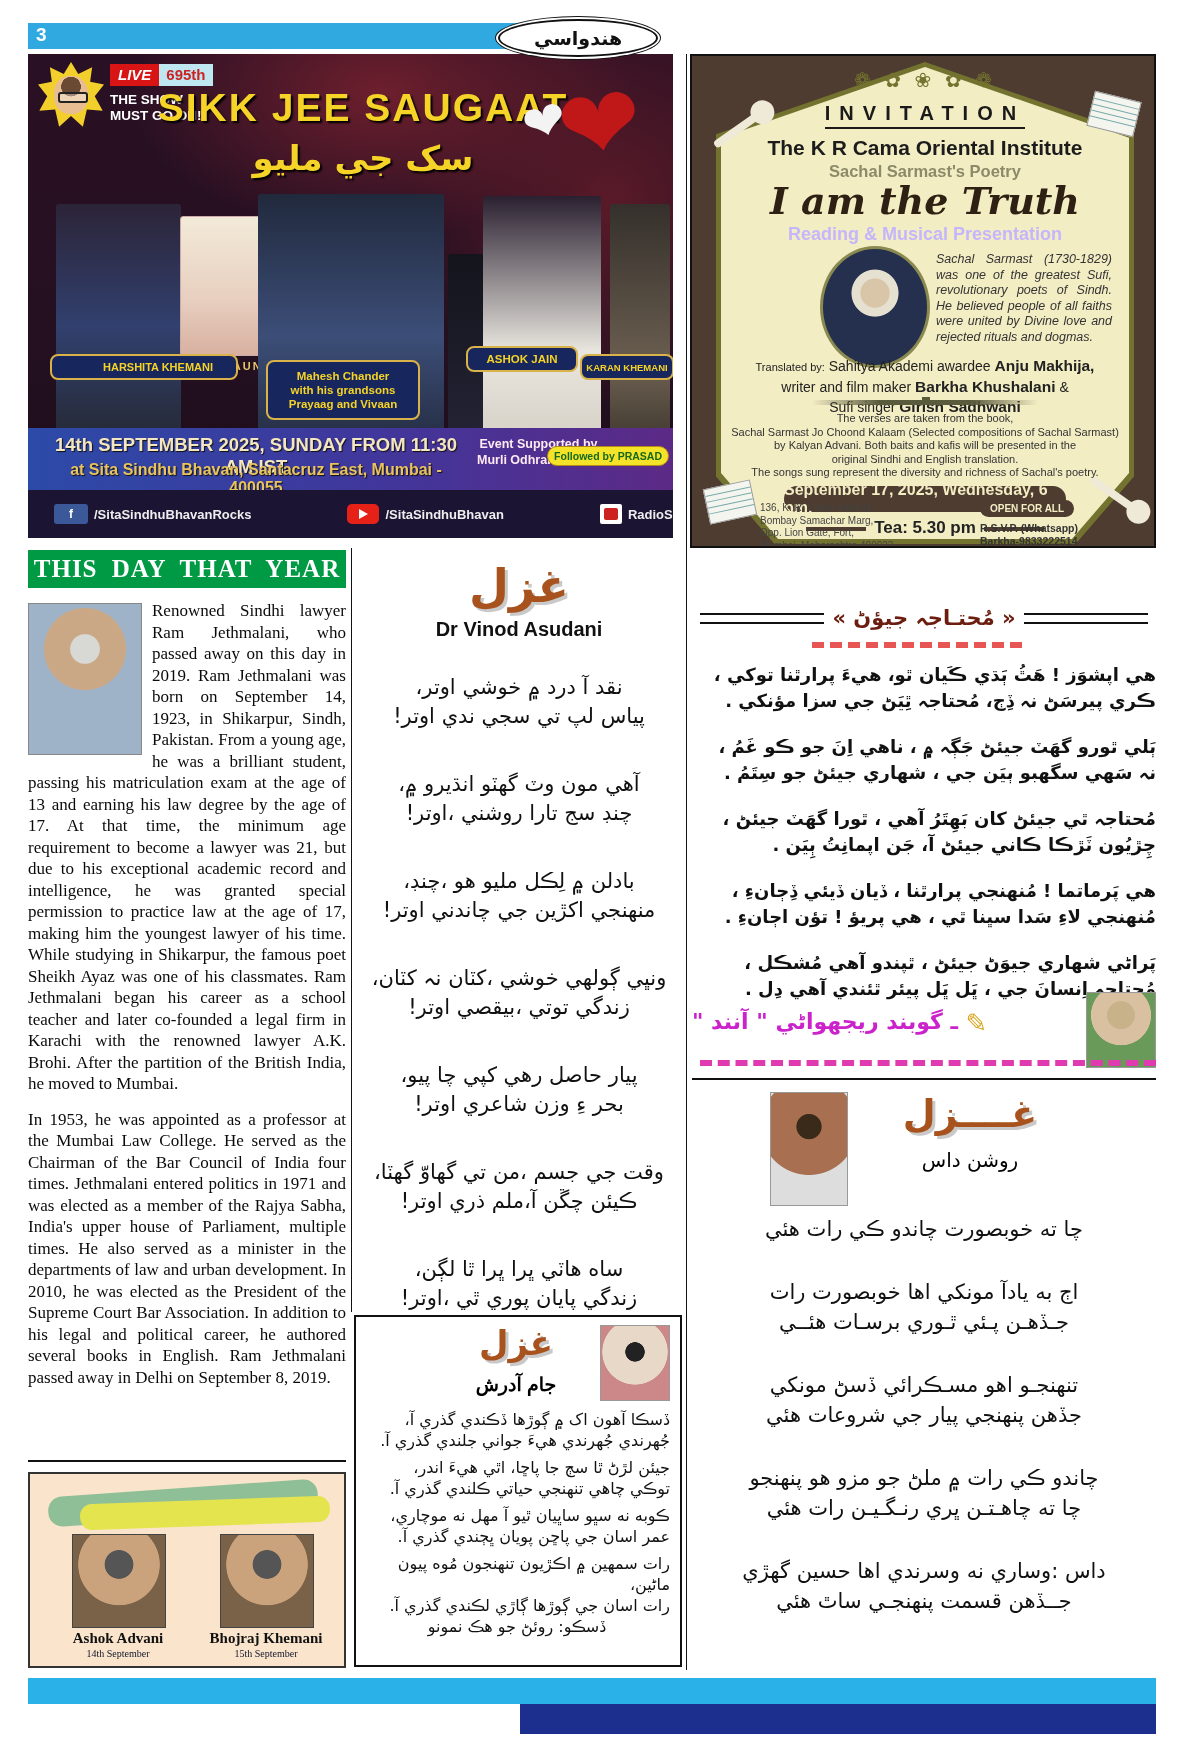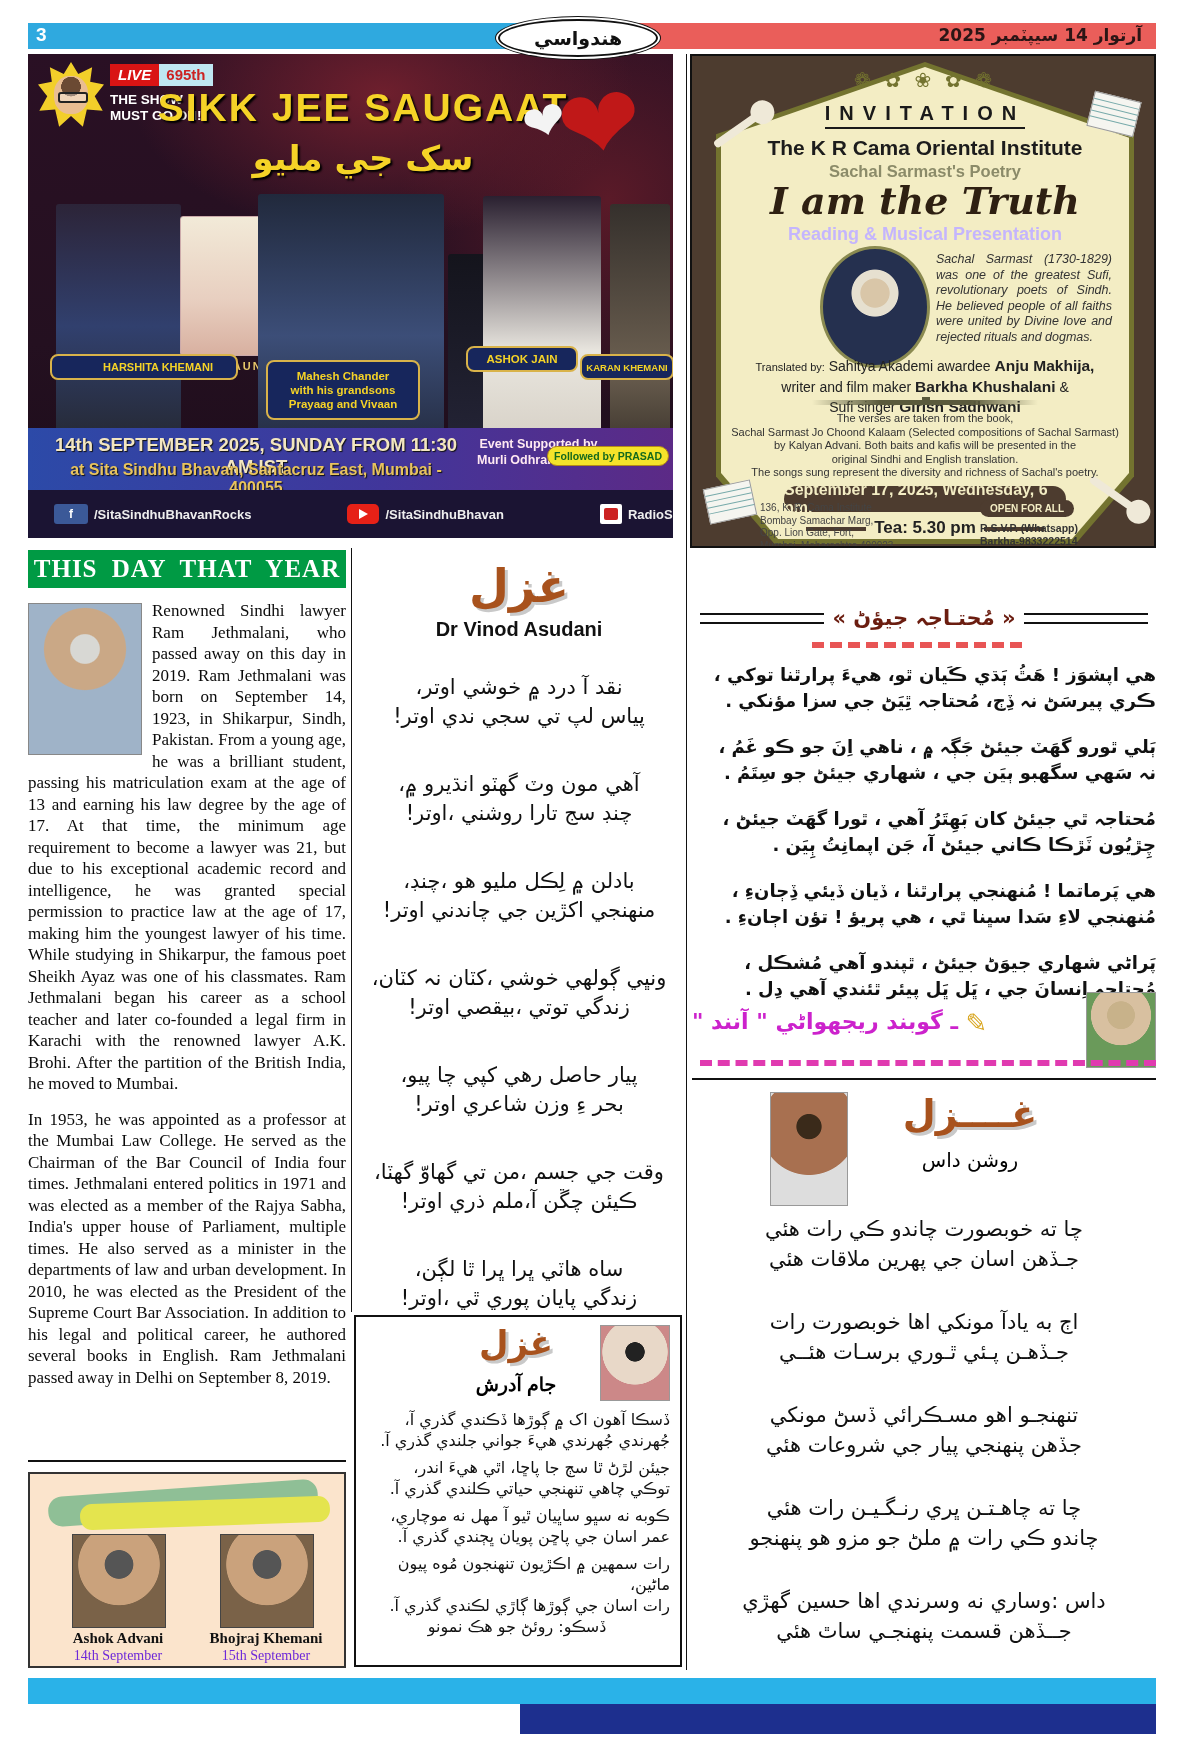--- a/index.html
+++ b/index.html
@@ -130,21 +130,21 @@
   .bday .brush1{position:absolute;left:18px;top:14px;width:270px;height:30px;background:#8fbf96;border-radius:14px;transform:rotate(-4deg);}
   .bday .brush2{position:absolute;left:50px;top:26px;width:250px;height:26px;background:#e4e44e;border-radius:12px;transform:rotate(-2deg);}
   .bday-title{position:absolute;left:0;top:8px;width:100%;text-align:center;
     font-family:"DejaVu Sans",sans-serif;font-weight:bold;font-size:29px;color:#f07820;
     text-shadow:-1.5px -1.5px 0 #222,1.5px -1.5px 0 #222,-1.5px 1.5px 0 #222,1.5px 1.5px 0 #222;}
   .bday-ph{position:absolute;top:60px;width:92px;height:92px;border:1.5px solid #444;
     background:radial-gradient(circle at 50% 32%,#555 0 18%,#caa27c 19% 52%,#7a6248 53% 100%);}
   .bday-name{position:absolute;top:156px;width:140px;text-align:center;
     font-family:"Liberation Serif",serif;font-weight:bold;font-size:15px;color:#111;}
   .bday-date{position:absolute;top:174px;width:140px;text-align:center;
-    font-family:"Liberation Serif",serif;font-size:14px;color:#6d28d9;}
+    font-family:"Liberation Serif",serif;font-size:10px;color:#0f172a;}
 
   
   .gh-head{font-family:"DejaVu Sans",sans-serif;font-weight:bold;color:#a8521d;
     text-shadow:3px 3px 0 #c9c9c9;direction:rtl;}
 
   
   .gv{left:356px;top:556px;width:326px;text-align:center;}
   .gv .gh-head{font-size:46px;line-height:60px;}
   .gv-author{font-size:20px;font-weight:bold;color:#111;margin-top:2px;}
   .couplet{font-family:"DejaVu Sans",sans-serif;direction:rtl;font-size:21px;line-height:29px;
@@ -194,23 +194,20 @@
   .foot-navy{left:520px;top:1704px;width:636px;height:30px;background:#1d2f8e;}
 </style>
 </head>
 <body>
 
 <div class="page">
 
   <div class="abs topbar">
     <div class="blue">
       <span class="pagenum">3</span>
-    </div>
-    <div class="red">
-      <span class="hdr-date rtl">آرتوار 14 سيپٽمبر 2025</span>
     </div>
     <div class="masthead">
       <span>هندواسي</span>
     </div>
   </div>
 
   <div class="abs ad">
     <div class="star-badge">
       <div class="star-face"></div>
       <div class="star-glasses"></div>
@@ -441,33 +438,32 @@
   <div class="abs rline"></div>
 
   <div class="roshan-ph"></div>
   <div class="roshan-head">
     <div class="gh-head">غــــزل</div>
   </div>
   <div class="roshan-author">روشن داس</div>
   <div class="roshan-couplets">
     <div class="couplet">
         <div>چا ته خوبصورت چاندو  ڪي رات هئي</div>
-        <div>جـڏهن اسان جي پهرين ملاقات هئي</div>
       </div>
     <div class="couplet">
         <div>اڄ به يادآ مونکي اها خوبصورت رات</div>
         <div>جـڏهـن پـئي ٿـوري برسـات هئــي</div>
       </div>
     <div class="couplet">
         <div>تنهنجـو اهو مسـڪرائي ڏسڻ مونکي</div>
         <div>جڏهن پنهنجي پيار جي شروعات هئي</div>
       </div>
     <div class="couplet">
+        <div>چاندو  ڪي رات ۾ ملڻ جو مزو هو پنهنجو</div>
         <div>چا ته چاهـتـن ڀري رنـگـيـن رات هئي</div>
-        <div>چاندو  ڪي رات ۾ ملڻ جو مزو هو پنهنجو</div>
       </div>
     <div class="couplet">
         <div>داس :وساري نه وسرندي اها حسين گهڙي</div>
         <div>جــڏهن قسمت پنهنجـي ساٿ هئي</div>
       </div>
   </div>
 
   <div class="abs foot-cyan"></div>
   <div class="abs foot-navy"></div>
 

